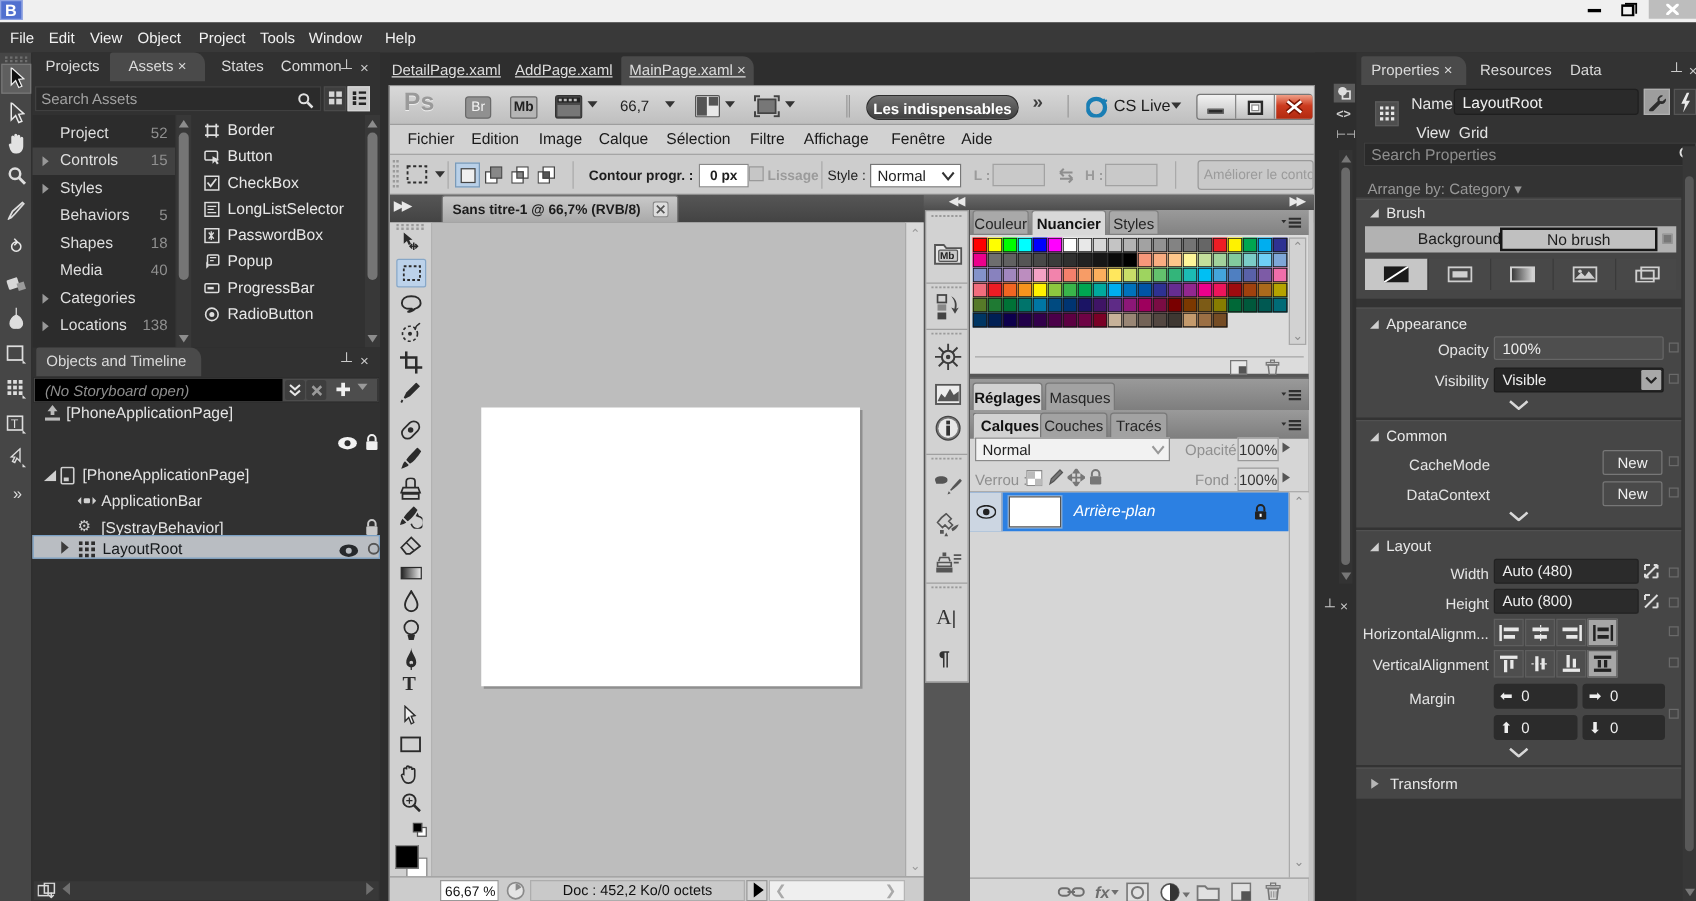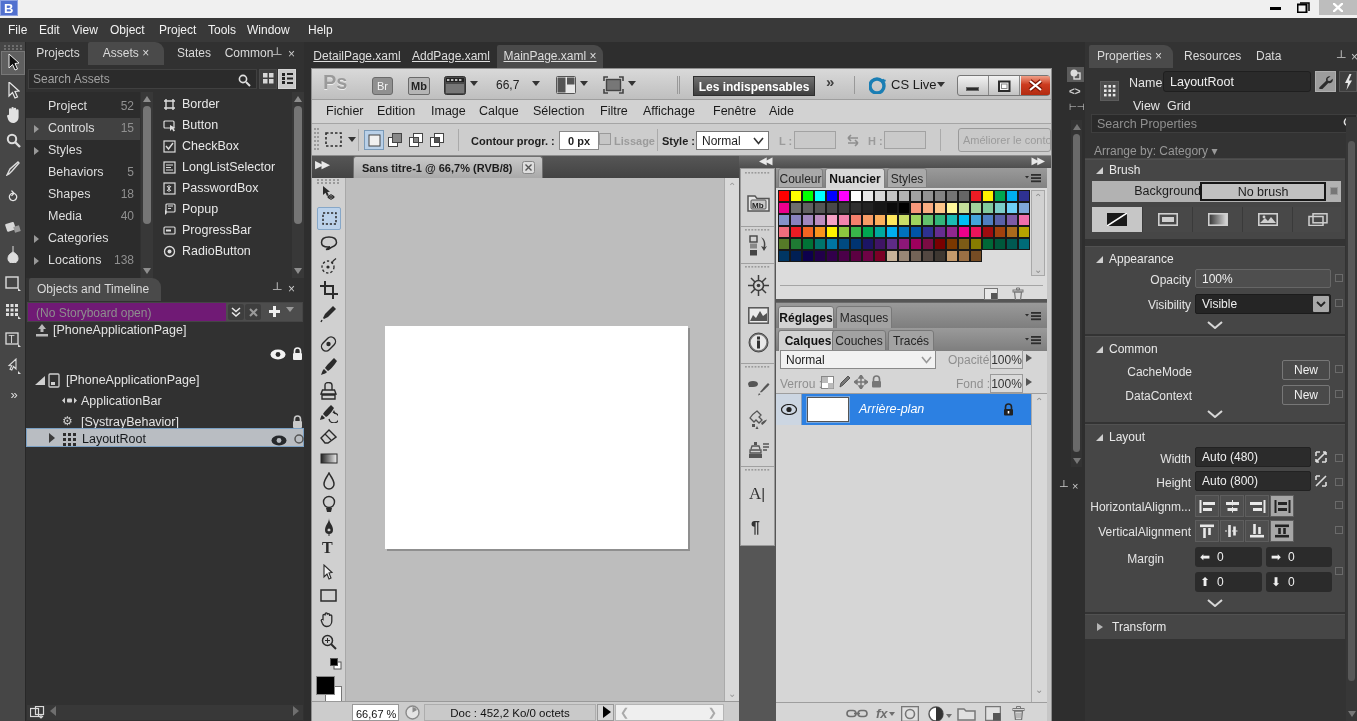--- a/index.html
+++ b/index.html
@@ -35,21 +35,21 @@
 .ctlrow .t{position:absolute;left:28px;top:2px;}
 .ctlrow .ic{position:absolute;left:9px;top:3px;width:13px;height:13px;}
 
 .sbv{position:absolute;width:12px;background:#383838;}
 .sbth{position:absolute;left:2px;width:8px;background:#757575;border-radius:4px;}
 .sbarr{position:absolute;width:0;height:0;left:2px;}
 .up{border-left:4px solid transparent;border-right:4px solid transparent;border-bottom:6px solid #8d8d8d;}
 .dn{border-left:4px solid transparent;border-right:4px solid transparent;border-top:6px solid #8d8d8d;}
 
 #objpanel{left:26px;top:278px;width:278px;height:443px;background:#313131;}
-#sbbar{position:absolute;left:1px;top:24px;width:276px;height:20px;background:#701a75;border:1px solid #454545;}
+#sbbar{position:absolute;left:1px;top:24px;width:276px;height:20px;background:#000000;border:1px solid #454545;font-style:italic;}
 .objrow{position:absolute;left:0;width:278px;height:21px;color:#e4e4e4;font-size:12.5px;}
 .objrow .t{position:absolute;top:3px;}
 
 .dtab{position:absolute;top:45px;height:23px;background:transparent;color:#dedede;font-size:12px;padding:4px 0 0 0;border-radius:2px 9px 0 0;white-space:nowrap;text-decoration:underline;}
 
 #props{left:1085px;top:42px;width:272px;height:679px;background:#333333;font-size:12px;color:#e4e4e4;}
 .sect{position:absolute;left:0px;width:260px;background:#464646;border-top:1px solid #515151;}
 .shead{position:absolute;color:#e9e9e9;font-size:12px;}
 .ptri{position:absolute;width:0;height:0;border-left:7px solid transparent;border-bottom:7px solid #cfcfcf;}
 .ctri{position:absolute;width:0;height:0;border-top:4px solid transparent;border-bottom:4px solid transparent;border-left:6px solid #b5b5b5;}
@@ -686,21 +686,21 @@
           <rect x="11" y="1.5" width="7.5" height="7" fill="#555"></rect>
         </svg>
       <span class="abs" style="left:268px;top:12px;width:0;height:0;border-left:4px solid transparent;border-right:4px solid transparent;border-top:5px solid #333;"></span>
       <svg class="abs" style="left:291px;top:7px" width="21" height="18">
           <rect x="3.5" y="3.5" width="14" height="11" fill="#777" stroke="#444" stroke-width="1.4"></rect>
           <path d="M1 5 V1 H5 M16 1 H20 V5 M20 13 V17 H16 M5 17 H1 V13" fill="none" stroke="#444" stroke-width="1.6"></path>
         </svg>
       <span class="abs" style="left:316px;top:12px;width:0;height:0;border-left:4px solid transparent;border-right:4px solid transparent;border-top:5px solid #333;"></span>
       <div class="abs" style="left:365px;top:7px;width:1px;height:18px;background:#999;"></div>
       <div class="abs" style="left:367px;top:7px;width:1px;height:18px;background:#999;"></div>
-      <div class="abs" style="left:381px;top:7px;width:122px;height:20px;background:linear-gradient(#707070,#3f3f3f);border:1px solid #2e2e2e;border-radius:0;color:#fff;text-align:center;padding-top:3px;font-weight:bold;font-size:12px;">Les indispensables</div>
+      <div class="abs" style="left:381px;top:7px;width:122px;height:20px;background:linear-gradient(#707070,#3f3f3f);border:1px solid #2e2e2e;border-radius:10px;color:#fff;text-align:center;padding-top:3px;font-weight:bold;font-size:12px;">Les indispensables</div>
       <span class="abs" style="left:514px;top:4px;color:#3f3f3f;font-size:15px;font-weight:bold;letter-spacing:-3px;">»</span>
       <div class="abs" style="left:542px;top:7px;width:1px;height:18px;background:#999;"></div>
       <svg class="abs" style="left:557px;top:8px" width="18" height="17">
           <circle cx="8" cy="9" r="7" fill="none" stroke="#1a7eb4" stroke-width="3.4"></circle>
           <path d="M14 2 l1.2 3 m-2.7 -1.8 l4.2 0.6 m-3.9 1.5 l3.6 -2.4" stroke="#1a7eb4" stroke-width="1.4"></path>
         </svg>
       <span class="abs" style="left:579px;top:8px;color:#1c1c1c;font-size:13px;">CS Live</span>
       <span class="abs" style="left:625px;top:13px;width:0;height:0;border-left:4px solid transparent;border-right:4px solid transparent;border-top:5px solid #333;"></span>
 
       <div class="abs" style="left:645px;top:6px;width:93px;height:21px;background:linear-gradient(#f2f2f2,#c2c2c2);border:1px solid #777;border-radius:3px;">
@@ -780,21 +780,21 @@
             <rect x="4.5" y="0.5" width="9" height="9" fill="#fff" stroke="#444"></rect>
             <rect x="4.5" y="4.5" width="5" height="5" fill="#555" stroke="#444"></rect>
           </svg>
         </div>
       <div class="abs" style="left:146px;top:5px;width:1px;height:22px;background:#aaa;"></div>
       <span class="abs" style="left:159px;top:11px;font-weight:bold;font-size:11px;">Contour progr. :</span>
       <div class="abs" style="left:247px;top:7px;width:40px;height:19px;background:#fff;border:1px solid #898989;text-align:center;padding-top:3px;font-weight:bold;font-size:11px;">0 px</div>
       <div class="abs" style="left:287px;top:9px;width:12px;height:12px;background:#c6c6c6;border:1px solid #9a9a9a;"></div>
       <span class="abs" style="left:302px;top:11px;color:#9b9b9b;font-weight:bold;font-size:11px;">Lissage</span>
       <div class="abs" style="left:345px;top:5px;width:1px;height:22px;background:#aaa;"></div>
-      <span class="abs" style="left:350px;top:11px;font-weight:bold;font-size:11px;">Style :</span>
+      <span class="abs" style="left:350px;top:11px;font-weight:normal;font-size:11px;">Style :</span>
       <div class="abs" style="left:384px;top:7px;width:73px;height:19px;background:#fff;border:1px solid #777;padding:2px 5px;font-size:12px;">Normal<svg class="abs" style="right:4px;top:5px" width="11" height="8">
             <path d="M1 1 L5.5 6.5 L10 1" fill="none" stroke="#333" stroke-width="1.6"></path>
           </svg></div>
       <span class="abs" style="left:467px;top:11px;color:#9b9b9b;font-weight:bold;font-size:11px;">L :</span>
       <div class="abs" style="left:482px;top:7px;width:42px;height:18px;background:#c9c9c9;border:1px solid #a2a2a2;"></div>
       <svg class="abs" style="left:533px;top:10px" width="16" height="13">
           <path d="M3 4 H13 M3 4 L6 1 M3 4 L6 7 M13 9 H3 M13 9 L10 6 M13 9 L10 12" stroke="#8e8e8e" stroke-width="1.6" fill="none"></path>
         </svg>
       <span class="abs" style="left:556px;top:11px;color:#9b9b9b;font-weight:bold;font-size:11px;">H :</span>
       <div class="abs" style="left:572px;top:7px;width:42px;height:18px;background:#c9c9c9;border:1px solid #a2a2a2;"></div>

